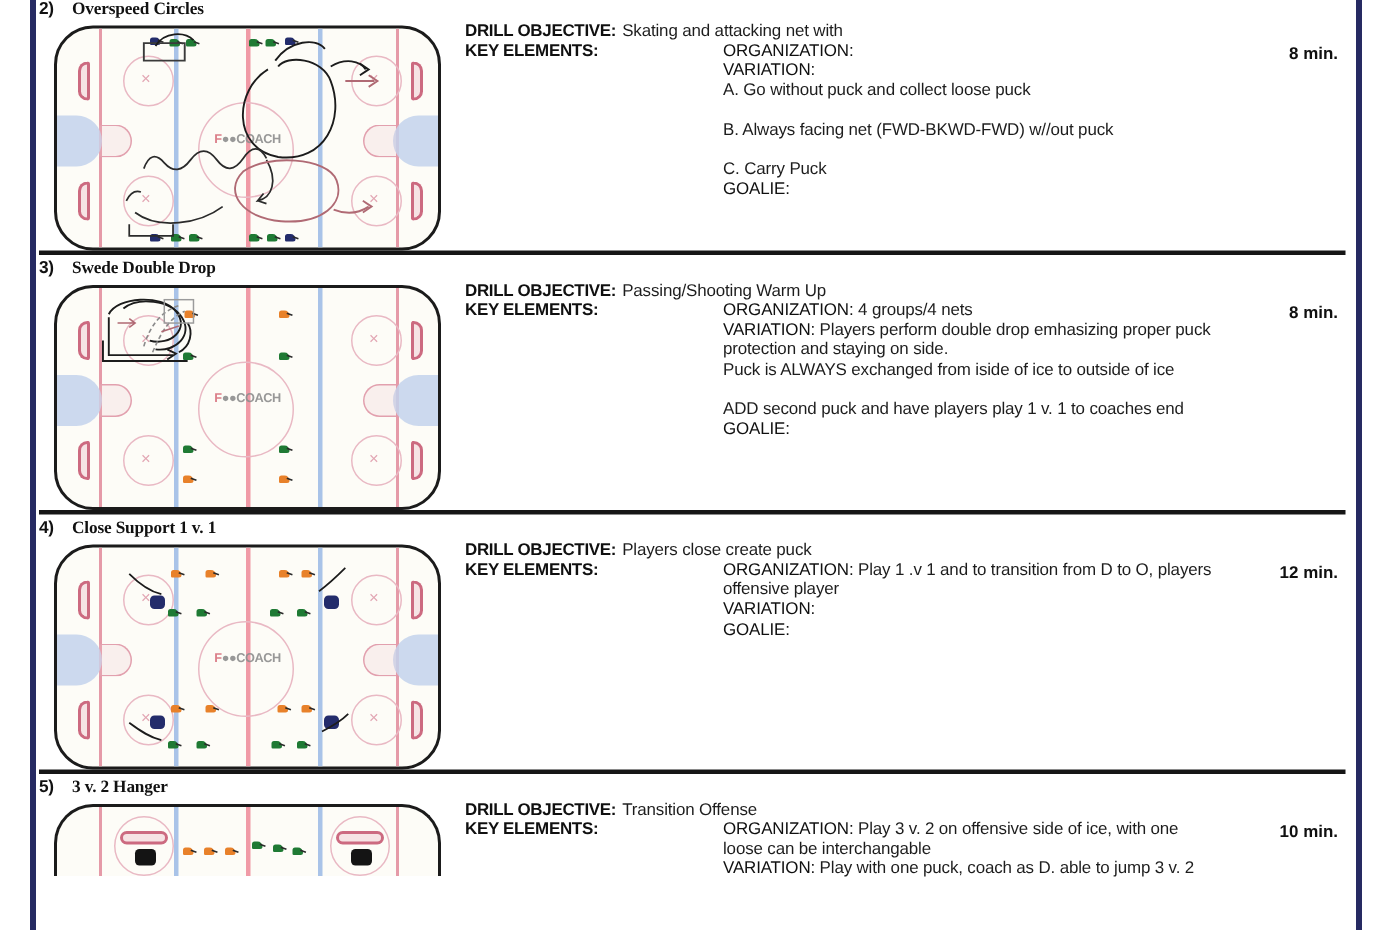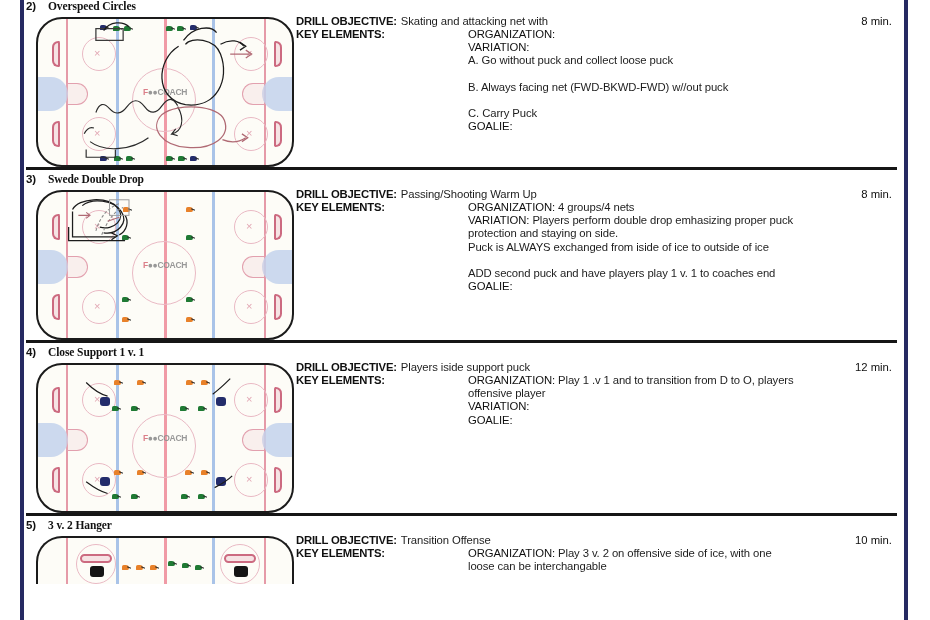--- a/index.html
+++ b/index.html
@@ -186,21 +186,21 @@
   }
   .goalie.dark { background: #141414; }
 
   
   .draw { position: absolute; left:0; top:0; width:100%; height:100%; pointer-events:none; }
 
   
   .text-panel {
     flex: 1 1 auto;
     padding-top: 0px;
-    padding-left: 2px;
+    padding-left: 16px;
     position: relative;
   }
   .row-objective {
     display: flex;
     align-items: baseline;
     white-space: nowrap;
   }
   .lbl {
     font-size: 11.3px;
     font-weight: bold;
@@ -209,23 +209,23 @@
   }
   .val {
     font-size: 11.3px;
     color: #1d1d1d;
     margin-left: 4px;
     letter-spacing: -0.1px;
   }
   .duration {
     position: absolute;
     right: 10px;
-    top: 0;
+    top: 15px;
     font-size: 11.3px;
-    font-weight: normal;
+    font-weight: bold;
     color: #101010;
   }
   .row-key {
     display: flex;
     align-items: flex-start;
     margin-top: 1px;
   }
   .key-label {
     flex: 0 0 172px;
     font-size: 11.3px;
@@ -487,21 +487,21 @@
             <path d="M178 30 C186 24, 192 18, 196 14"></path>
             <path d="M48 120 C56 126, 62 130, 70 132"></path>
             <path d="M180 126 C188 122, 194 118, 198 114"></path>
           </g>
         </svg>
             </div>
           </div>
           <div class="text-panel">
             <div class="row-objective">
               <span class="lbl">DRILL OBJECTIVE:</span>
-              <span class="val">Players iside support puck</span>
+              <span class="val">Players close create puck</span>
             </div>
             <div class="duration">12 min.</div>
             <div class="row-key">
               <div class="key-label">KEY ELEMENTS:</div>
               <div class="key-body">
                 <div class="line"><span class="b">ORGANIZATION:</span> <span>Play 1 .v 1 and to transition from D to O, players</span></div>
                 <div class="line"><span>offensive player</span></div>
                 <div class="line"><span class="b">VARIATION:</span></div>
                 <div class="line"><span class="b">GOALIE:</span></div>
               </div>
@@ -542,20 +542,21 @@
             <div class="row-objective">
               <span class="lbl">DRILL OBJECTIVE:</span>
               <span class="val">Transition Offense</span>
             </div>
             <div class="duration">10 min.</div>
             <div class="row-key">
               <div class="key-label">KEY ELEMENTS:</div>
               <div class="key-body">
                 <div class="line"><span class="b">ORGANIZATION:</span> <span>Play 3 v. 2 on offensive side of ice, with one</span></div>
                 <div class="line"><span>loose can be interchangable</span></div>
+                <div class="line"><span class="b">VARIATION:</span> <span>Play with one puck, coach as D. able to jump 3 v. 2</span></div>
               </div>
             </div>
           </div>
         </div>
       </div>
     </div>
 
 </div>
 
 </body></html>

